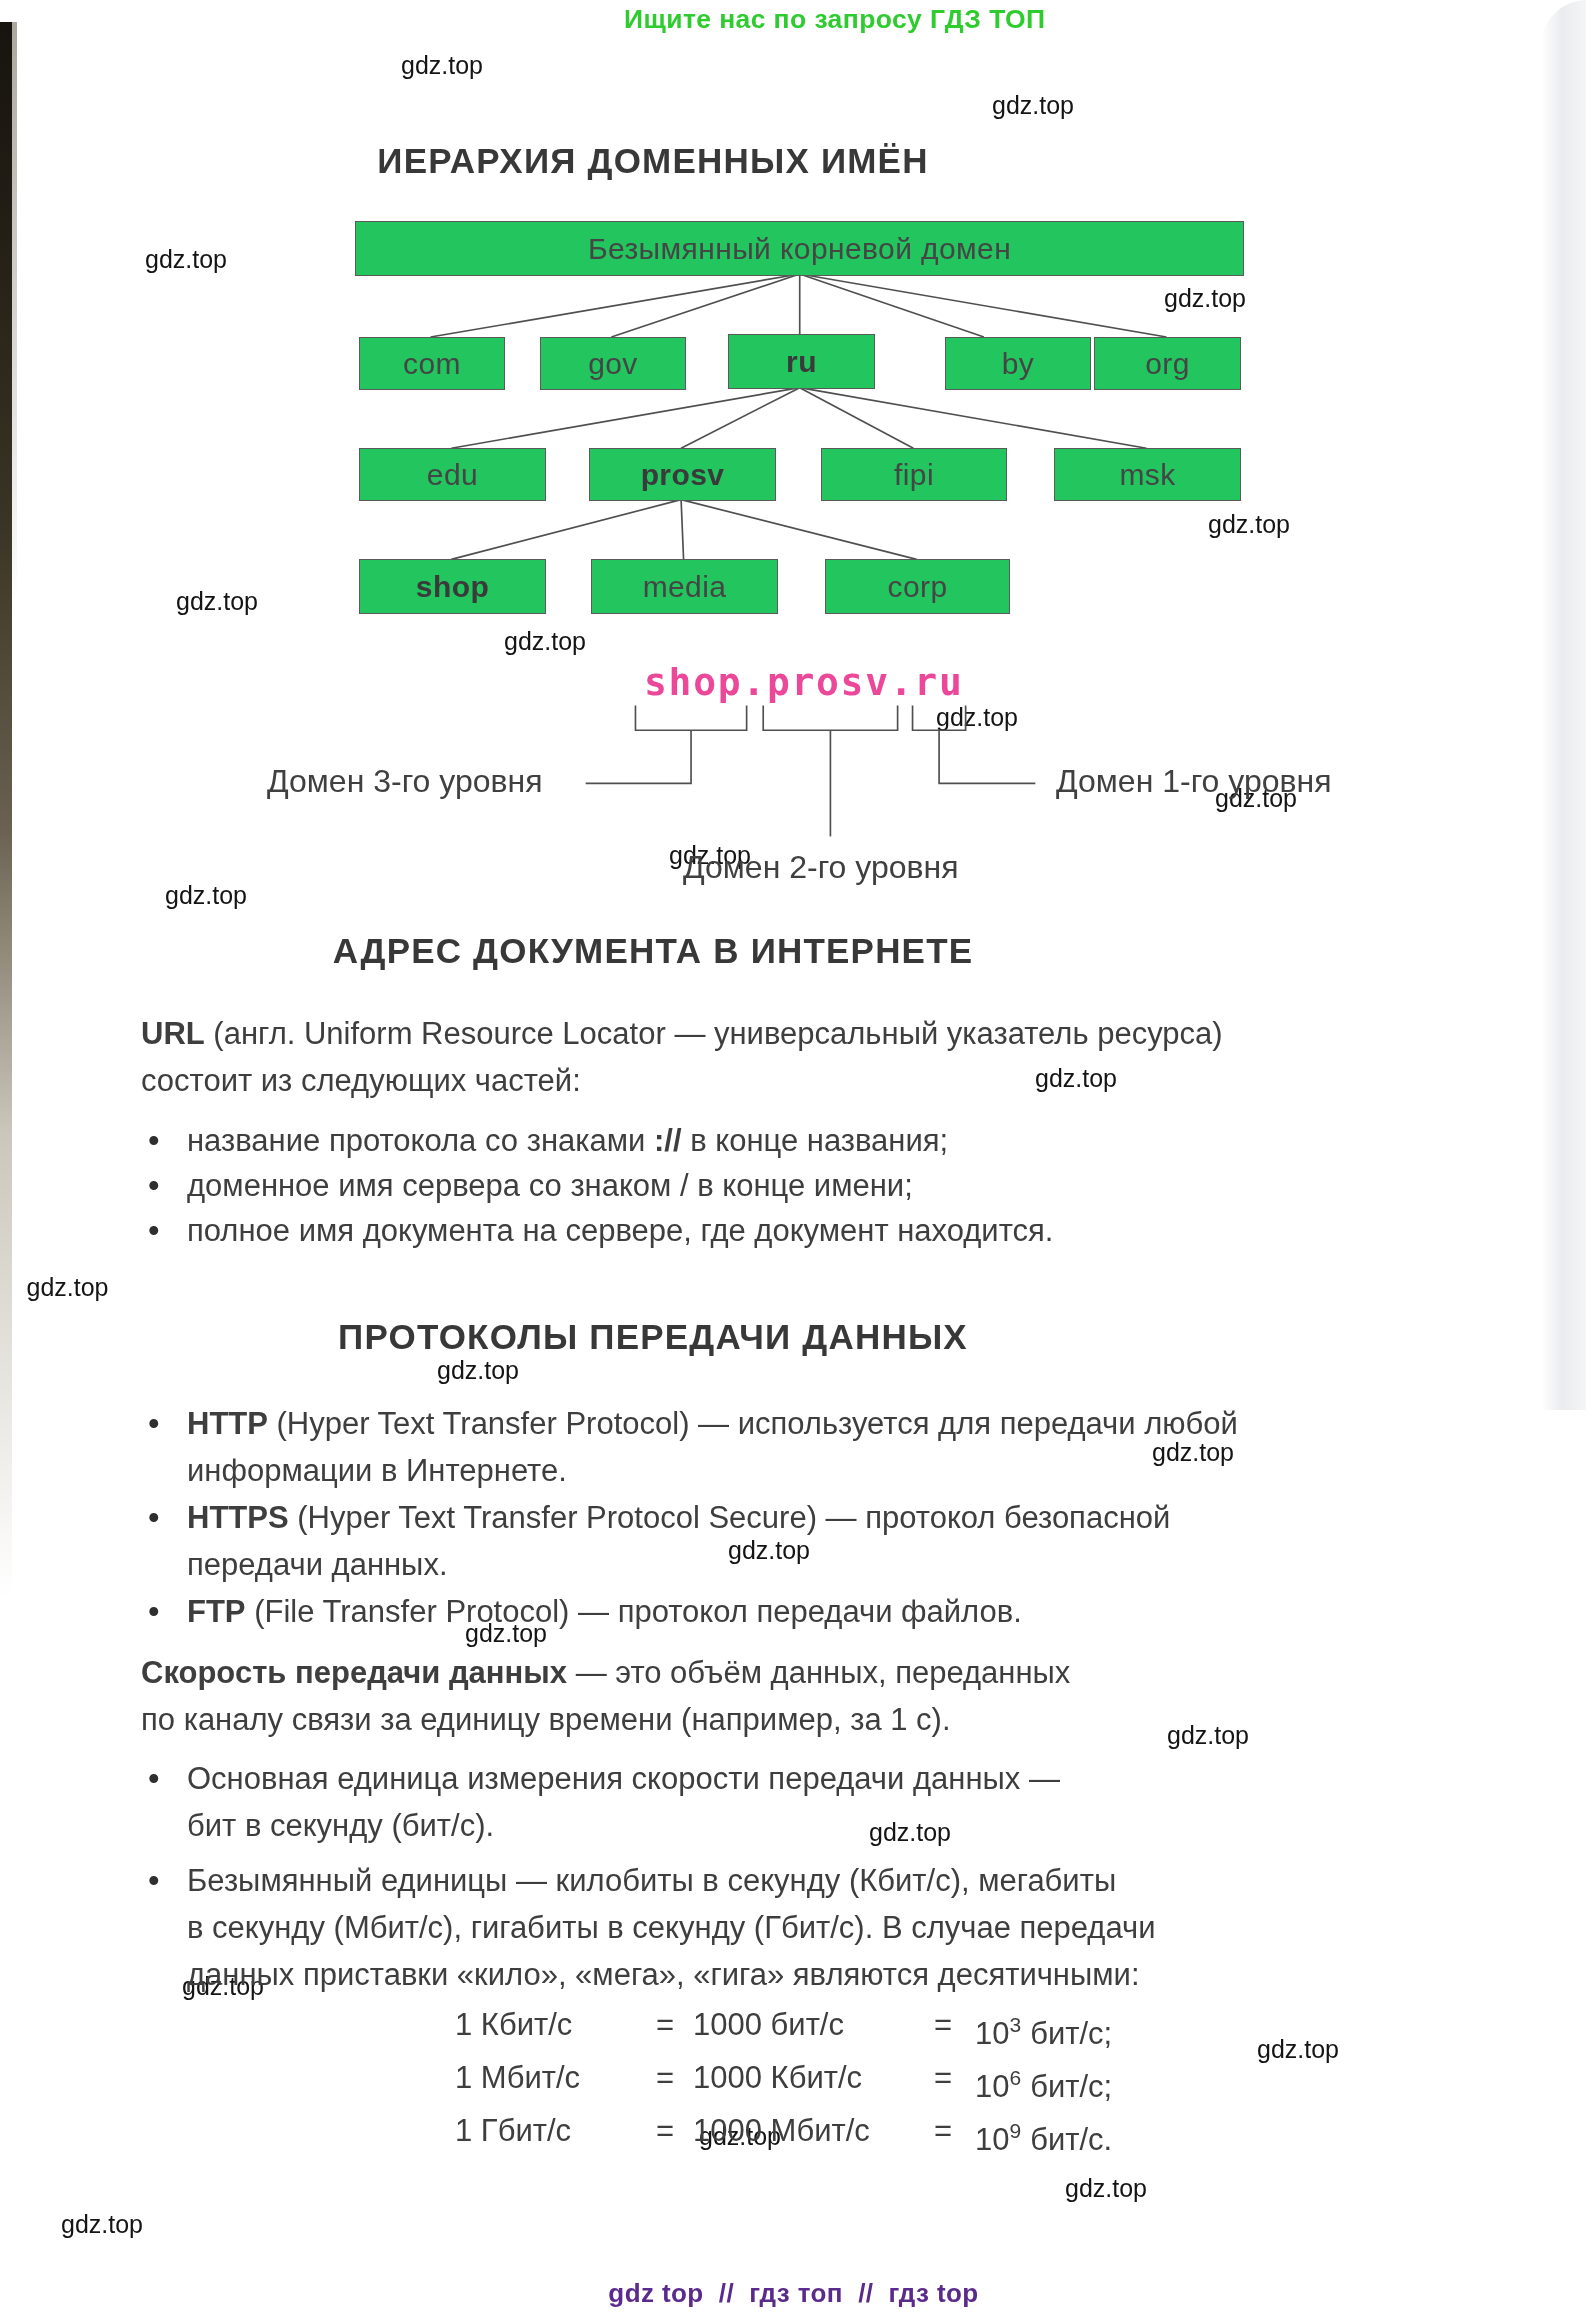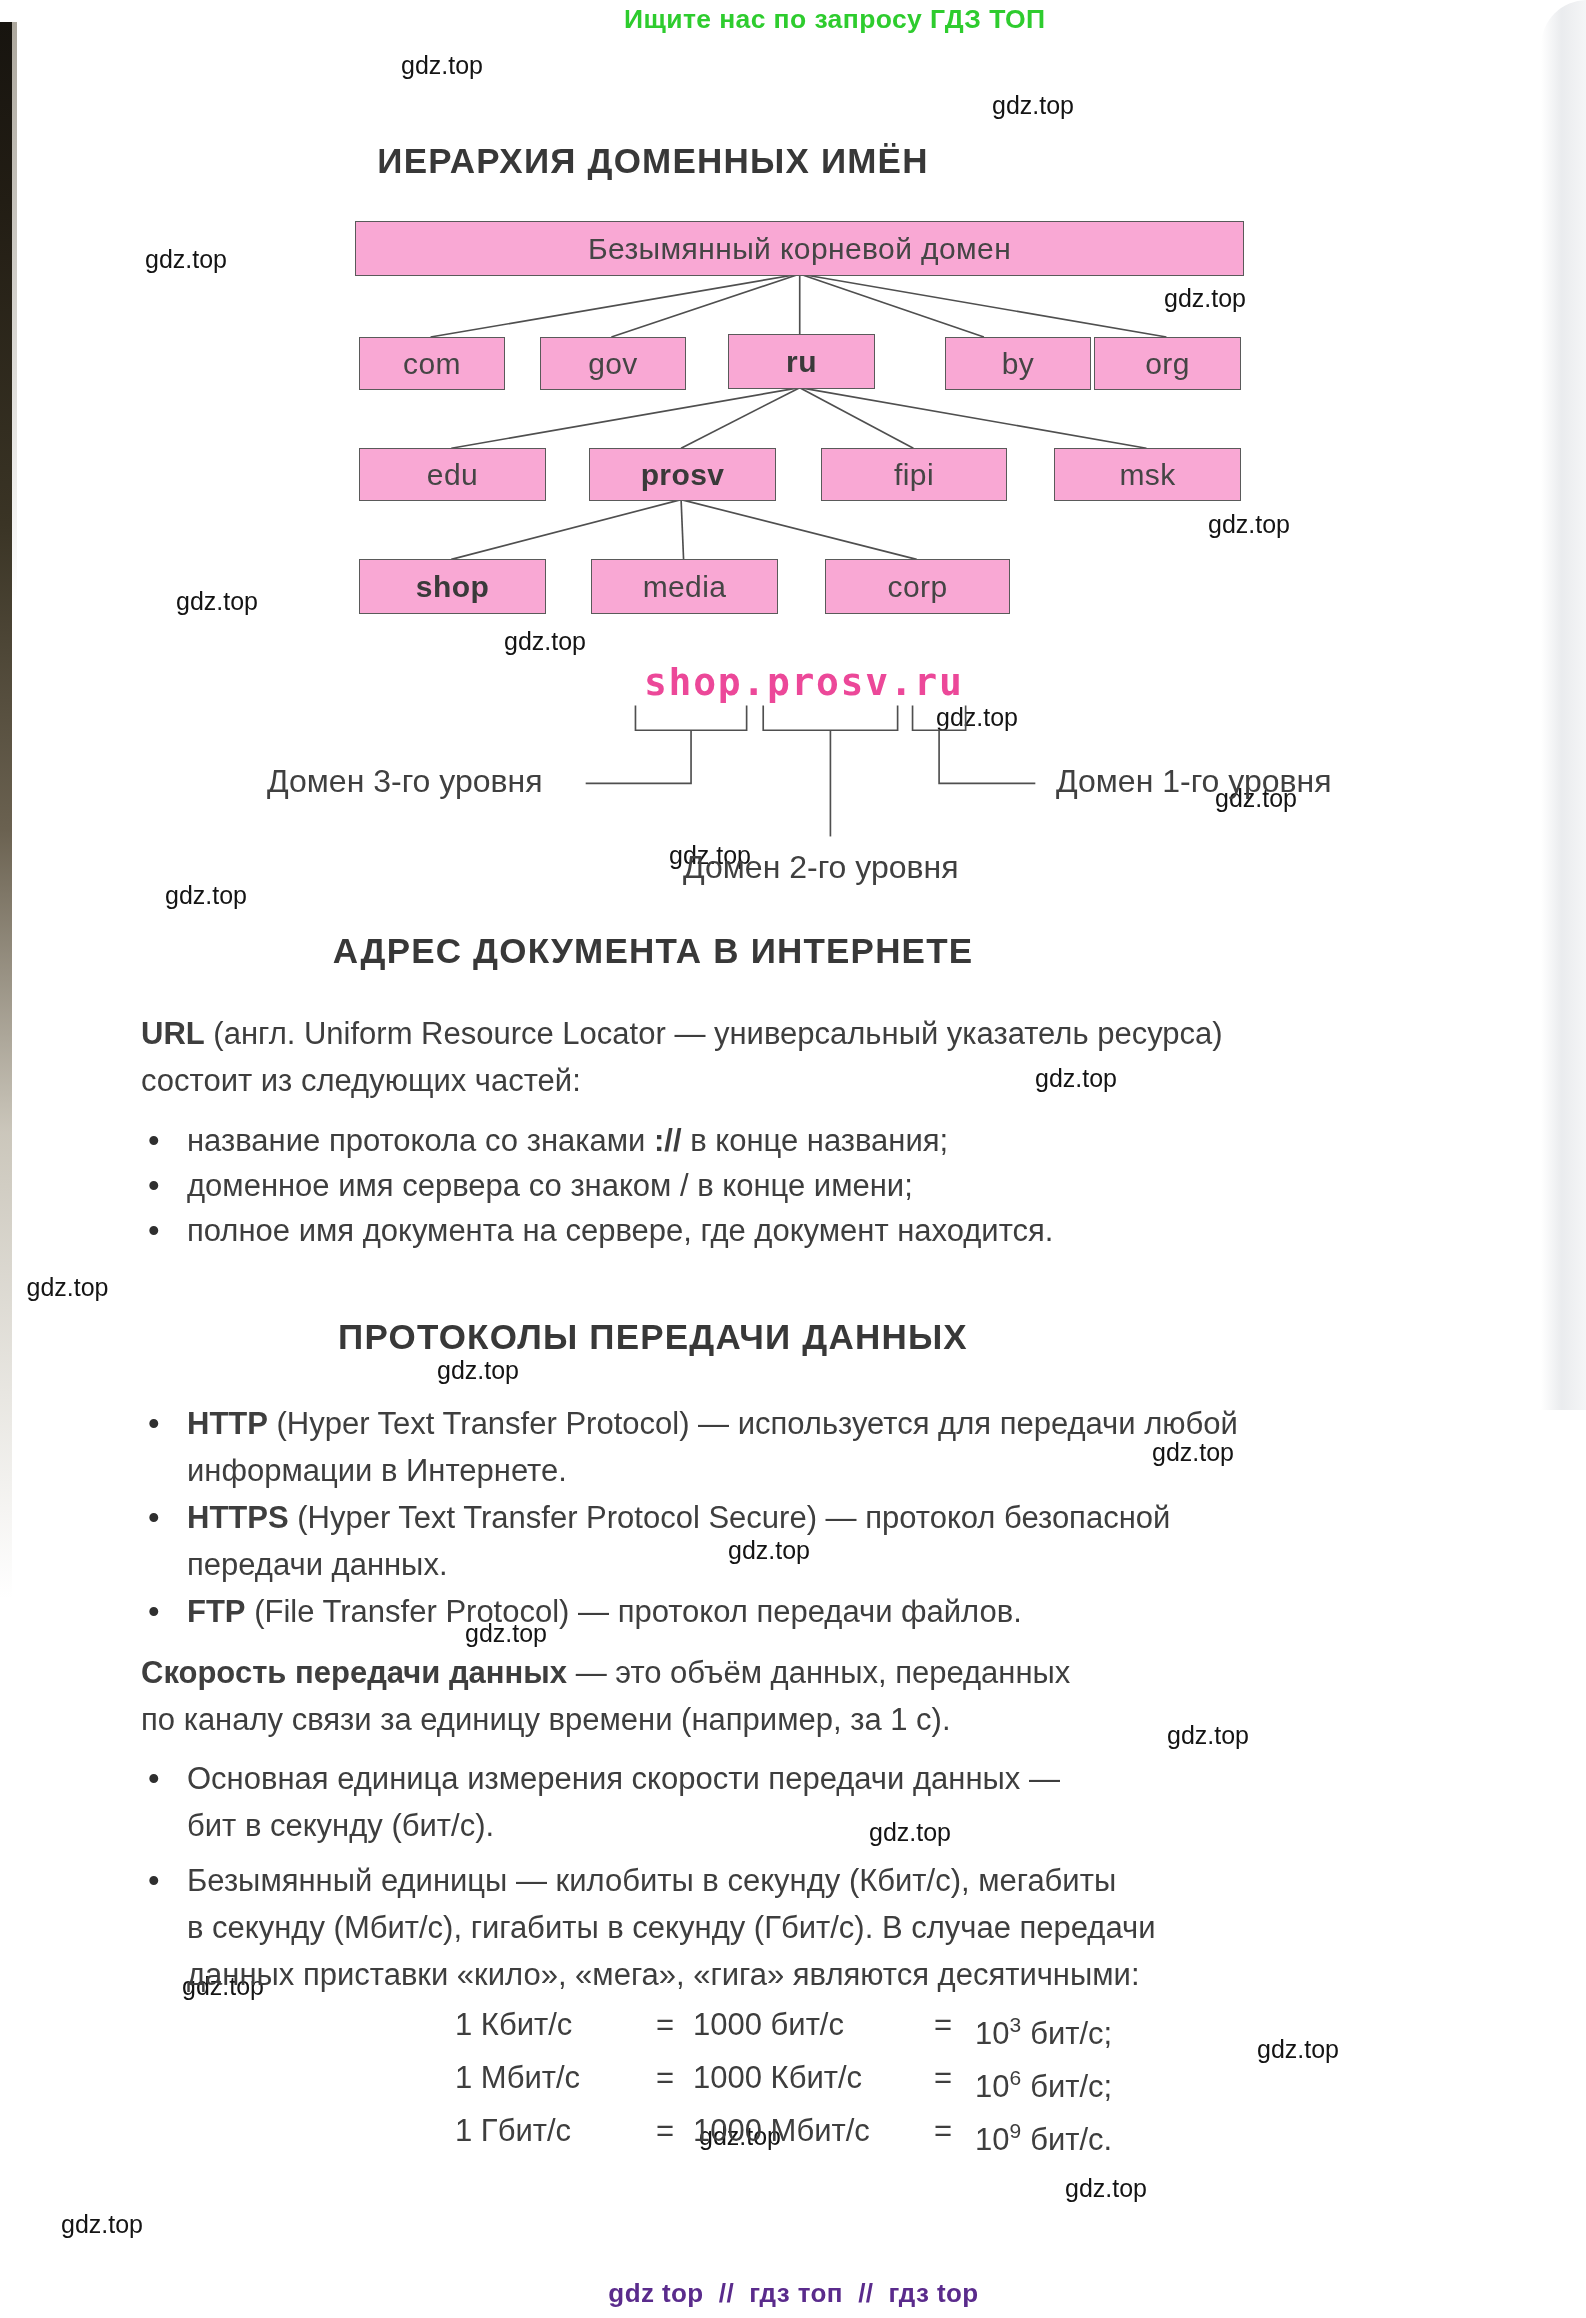--- a/index.html
+++ b/index.html
@@ -28,21 +28,21 @@
   .footer{
     position:absolute;left:0;top:2278px;width:100%;text-align:center;
     font-size:26px;color:#5a2b8c;font-weight:bold;letter-spacing:0.4px;white-space:pre;
   }
   .wm{position:absolute;font-size:25px;color:#141414;white-space:nowrap;}
   .h{position:absolute;left:0;width:1306px;text-align:center;font-weight:bold;
      font-size:35px;color:#383838;letter-spacing:1.2px;white-space:nowrap;}
   
   .lines{position:absolute;left:0;top:0;}
   .node{
-    position:absolute;border:1.7px solid #5a5a5a;background:#f9a8d4;
+    position:absolute;border:1.7px solid #5a5a5a;background:#22c55e;
     display:flex;align-items:center;justify-content:center;
     font-size:30px;color:#454545;letter-spacing:0.4px;
   }
   .node.bold{font-weight:bold;color:#3a3a3a;}
   .domain-example{
     position:absolute;font-family:"DejaVu Sans Mono",monospace;font-weight:bold;
     font-size:38px;color:#ec4899;letter-spacing:1.7px;white-space:nowrap;
   }
   .lvl{position:absolute;font-size:32px;color:#404040;white-space:nowrap;margin-left:12px;}
   

